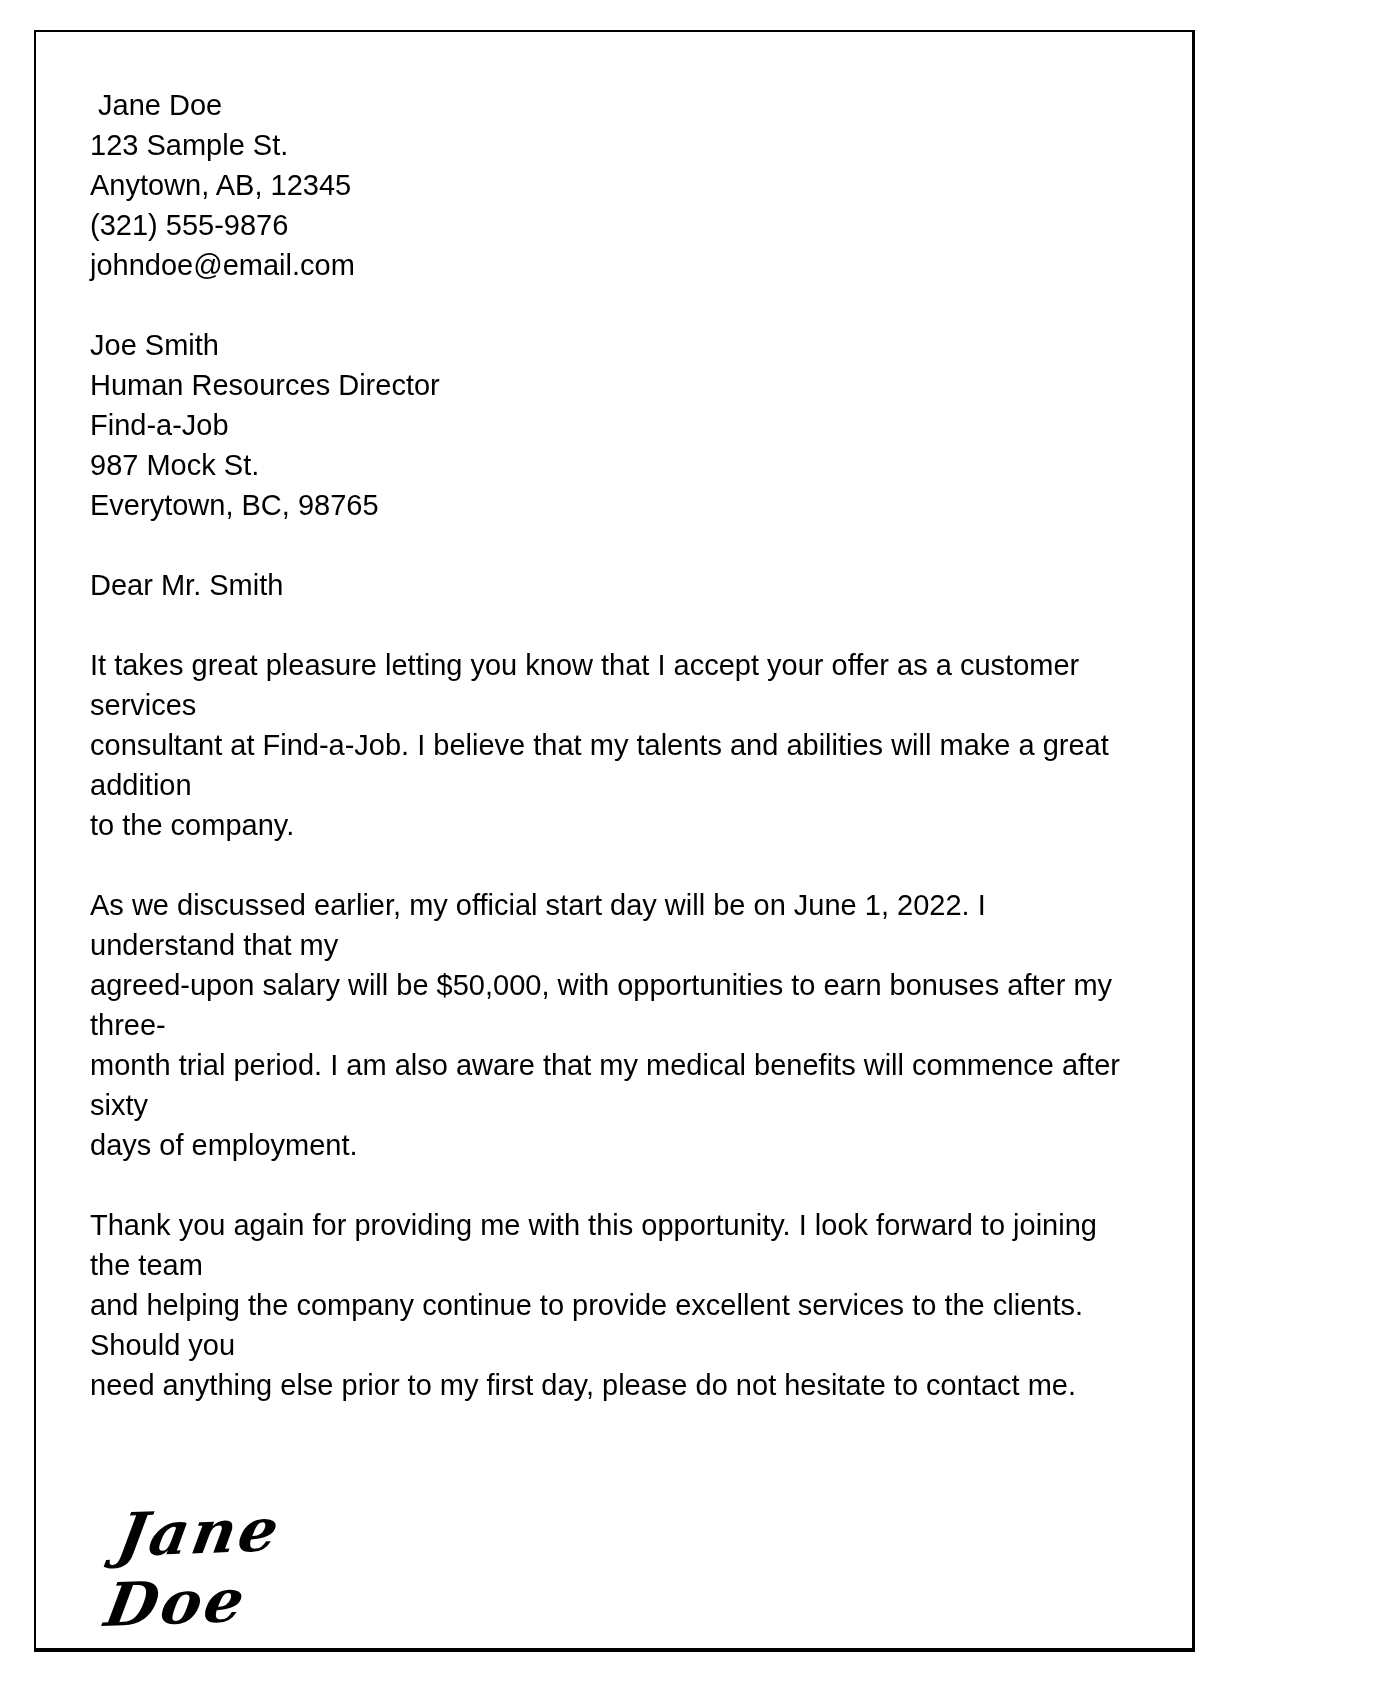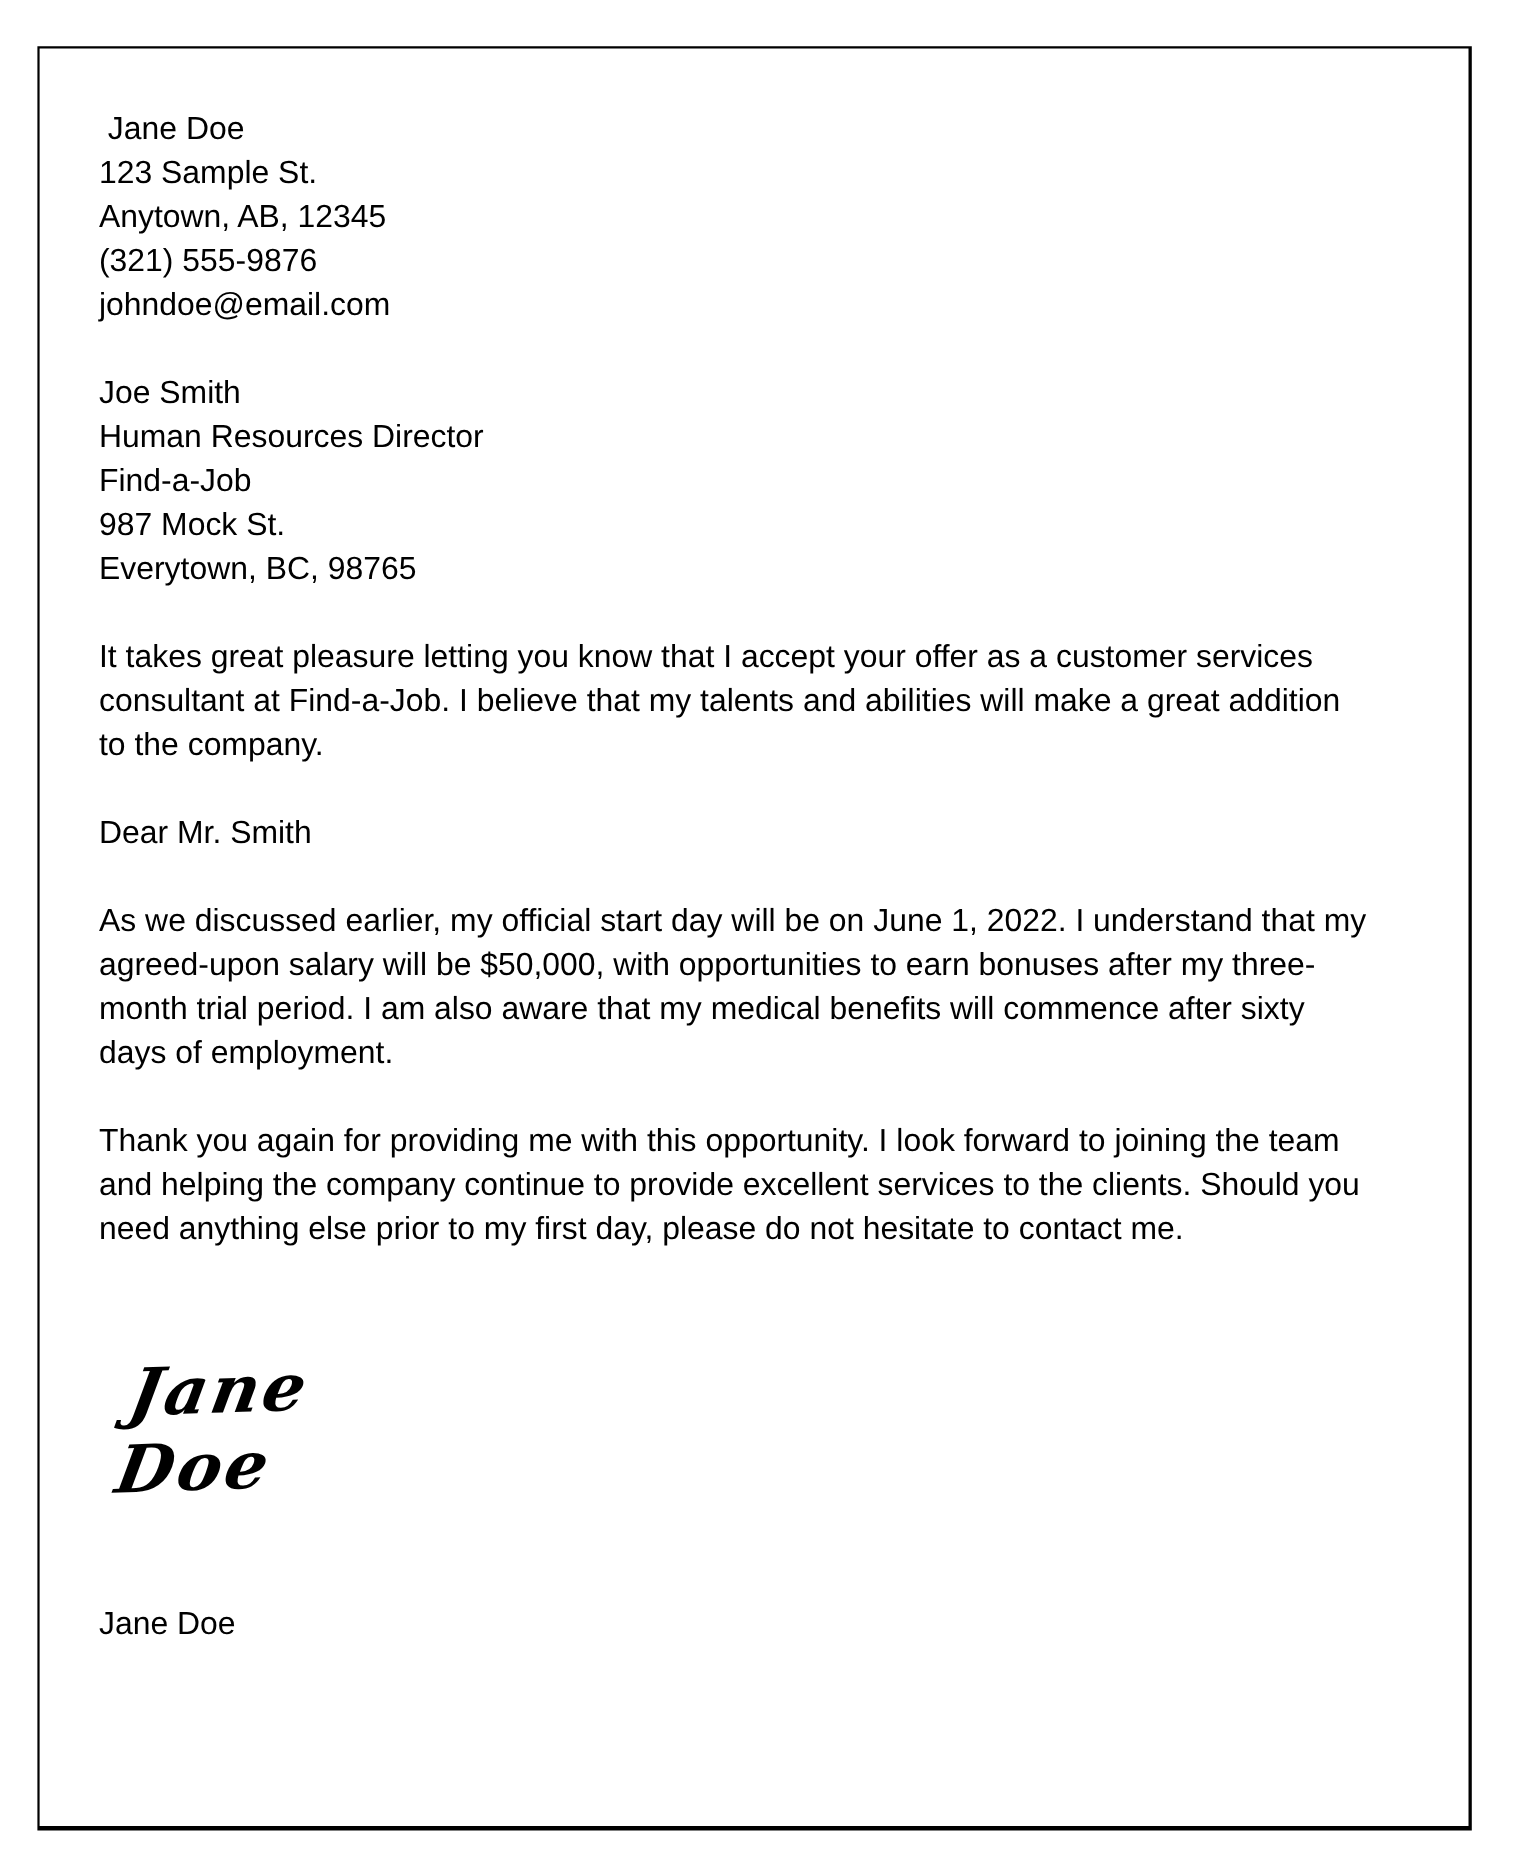--- a/index.html
+++ b/index.html
@@ -10,22 +10,22 @@
   body {
     position: relative;
     width: 1378px;
     height: 1690px;
     font-family: "Liberation Sans", sans-serif;
     color: #000000;
   }
   .letter {
     position: absolute;
     left: 34px;
-    top: 42px;
-    width: 1304px;
+    top: 30px;
+    width: 1161px;
     height: 1622px;
     box-sizing: border-box;
     border: solid #000000;
     border-width: 2px 3px 4px 2px;
     padding: 53px 60px 0 54px;
     font-size: 29px;
     line-height: 40px;
     background: #ffffff;
   }
   .lines {
@@ -61,25 +61,25 @@
 (321) 555-9876
 johndoe@email.com</div>
 
 
   <div class="block lines">Joe Smith
 Human Resources Director
 Find-a-Job
 987 Mock St.
 Everytown, BC, 98765</div>
 
+  <div class="block">Dear Mr. Smith</div>
+
   <div class="block lines">It takes great pleasure letting you know that I accept your offer as a customer services
 consultant at Find-a-Job. I believe that my talents and abilities will make a great addition
 to the company.</div>
-
-  <div class="block">Dear Mr. Smith</div>
 
   <div class="block lines">As we discussed earlier, my official start day will be on June 1, 2022. I understand that my
 agreed-upon salary will be $50,000, with opportunities to earn bonuses after my three-
 month trial period. I am also aware that my medical benefits will commence after sixty
 days of employment.</div>
 
   <div class="block lines">Thank you again for providing me with this opportunity. I look forward to joining the team
 and helping the company continue to provide excellent services to the clients. Should you
 need anything else prior to my first day, please do not hesitate to contact me.</div>
 

